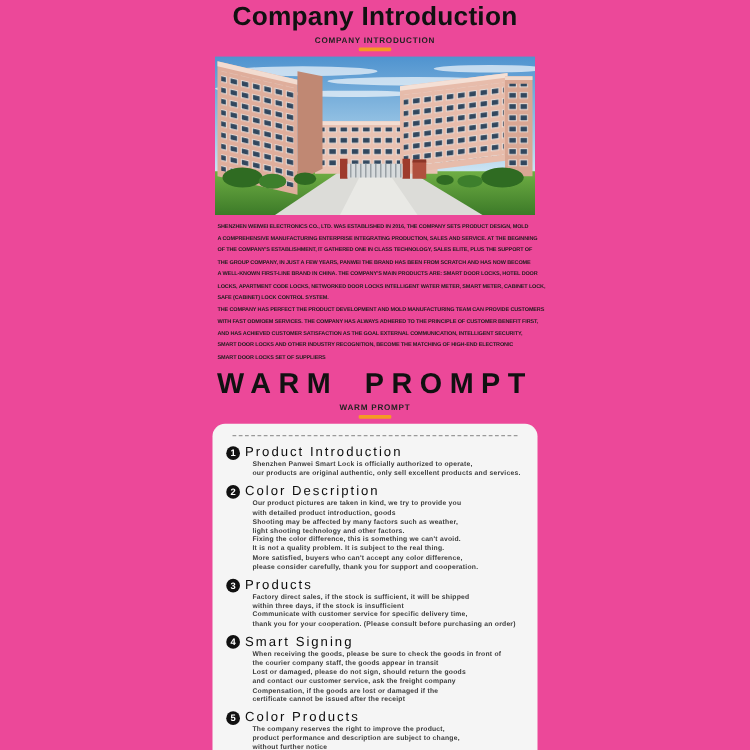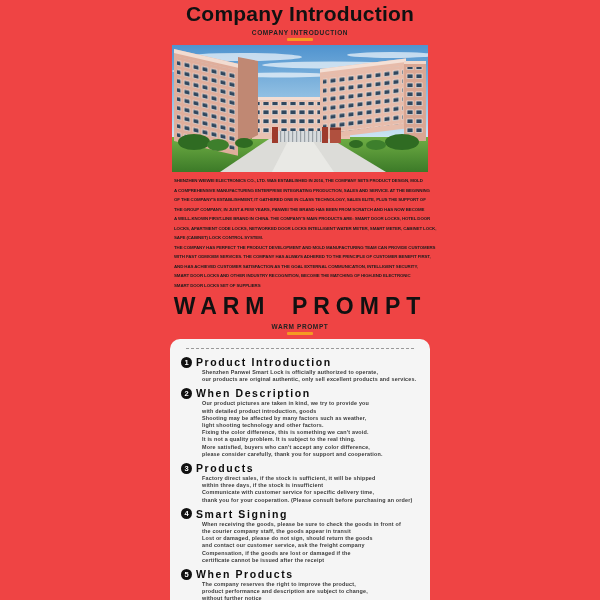--- a/index.html
+++ b/index.html
@@ -1,18 +1,18 @@
 <!DOCTYPE html>
 <html><head>
 <meta charset="utf-8">
 <style>
   * { margin:0; padding:0; box-sizing:border-box; }
   html,body { background:#ffffff; }
   .page {
-    width:600px; height:600px; background:#ef4444; overflow:hidden;
+    width:600px; height:600px; background:#ec4899; overflow:hidden;
     font-family:"Liberation Sans", sans-serif; color:#111;
   }
   .page-title {
     text-align:center; font-size:21px; font-weight:bold; letter-spacing:0.2px;
     padding-top:2px; color:#111;
   }
   .sub-label {
     text-align:center; font-size:6.5px; font-weight:bold; letter-spacing:0.6px;
     margin-top:3px; color:#222;
   }
@@ -38,21 +38,21 @@
     border-top:1px dashed #9a9a9a; width:228px; margin:2px auto 7px; height:0;
   }
   .prompt-item { margin-bottom:4px; }
   .item-heading-row { display:flex; align-items:center; gap:4px; padding-left:5px; }
   .num-circle {
     width:11px; height:11px; border-radius:50%; background:#111; color:#fff;
     font-size:7.5px; font-weight:bold; display:flex; align-items:center;
     justify-content:center; flex:0 0 11px;
   }
   .item-heading {
-    font-size:10.5px; font-weight:bold; letter-spacing:1.6px; color:#0d0d0d;
+    font-size:10.5px; font-weight:normal; letter-spacing:1.6px; color:#0d0d0d;
     white-space:nowrap;
   }
   .item-body { padding-left:26px; margin-top:1px; }
   .body-line {
     font-size:5.4px; line-height:7.2px; letter-spacing:0.2px; color:#3a3a3a;
     white-space:nowrap; font-weight:bold;
   }
 </style>
 </head>
 <body>
@@ -170,21 +170,21 @@
       </div>
       <div class="item-body">
         <div class="body-line">Shenzhen Panwei Smart Lock is officially authorized to operate,</div>
         <div class="body-line">our products are original authentic, only sell excellent products and services.</div>
       </div>
     </div>
 
     <div class="prompt-item">
       <div class="item-heading-row">
         <span class="num-circle">2</span>
-        <span class="item-heading">When Description</span>
+        <span class="item-heading">Color Description</span>
       </div>
       <div class="item-body">
         <div class="body-line">Our product pictures are taken in kind, we try to provide you</div>
         <div class="body-line">with detailed product introduction, goods</div>
         <div class="body-line">Shooting may be affected by many factors such as weather,</div>
         <div class="body-line">light shooting technology and other factors.</div>
         <div class="body-line">Fixing the color difference, this is something we can't avoid.</div>
         <div class="body-line">It is not a quality problem. It is subject to the real thing.</div>
         <div class="body-line">More satisfied, buyers who can't accept any color difference,</div>
         <div class="body-line">please consider carefully, thank you for support and cooperation.</div>
@@ -215,21 +215,21 @@
         <div class="body-line">Lost or damaged, please do not sign, should return the goods</div>
         <div class="body-line">and contact our customer service, ask the freight company</div>
         <div class="body-line">Compensation, if the goods are lost or damaged if the</div>
         <div class="body-line">certificate cannot be issued after the receipt</div>
       </div>
     </div>
 
     <div class="prompt-item">
       <div class="item-heading-row">
         <span class="num-circle">5</span>
-        <span class="item-heading">When Products</span>
+        <span class="item-heading">Color Products</span>
       </div>
       <div class="item-body">
         <div class="body-line">The company reserves the right to improve the product,</div>
         <div class="body-line">product performance and description are subject to change,</div>
         <div class="body-line">without further notice</div>
 
       </div>
     </div>
   </div>
 

